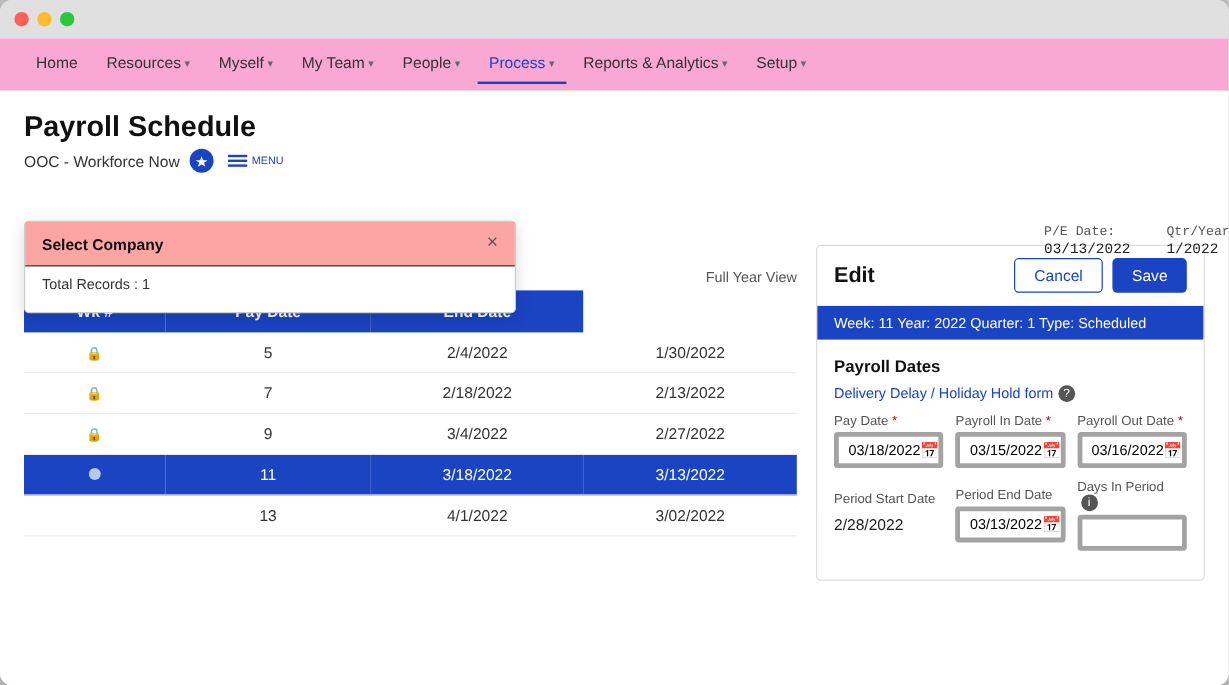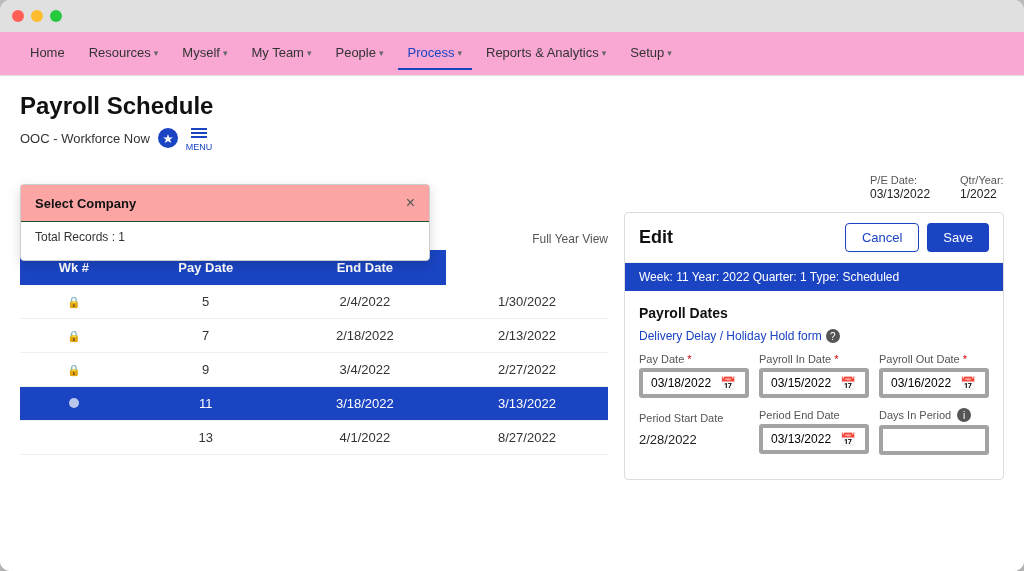--- a/index.html
+++ b/index.html
@@ -169,21 +169,21 @@
     .content-columns {
       display: flex;
       gap: 16px;
       margin-top: 60px;
     }
     .left-panel {
       flex: 1;
       min-width: 0;
     }
     .right-panel {
-      width: 380px;
+      width: 324px;
       flex-shrink: 0;
     }
     
     .full-year-view {
       text-align: right;
       font-size: 12px;
       color: #555;
       margin-bottom: 4px;
     }
     
@@ -357,21 +357,21 @@
       display: inline-flex; align-items: center; justify-content: center;
       margin-left: 3px;
     }
     .menu-text {
       font-size: 9px;
       color: #1a44c2;
       font-weight: 500;
     }
     .menu-icon-wrapper {
       display: flex;
-      flex-direction: column;
+      flex-direction: row;
       align-items: center;
       cursor: pointer;
     }
   </style>
 </head>
 <body>
 
 <div class="window">
 
   <div class="title-bar">
@@ -430,21 +430,21 @@
         <div class="menu-icon-wrapper">
           <div class="menu-icon">
             <span></span>
               <span></span>
               <span></span>
           </div>
           <span class="menu-text">MENU</span>
         </div>
       </div>
 
-      <div style="display:flex; align-items:flex-start; gap:30px; margin-bottom:8px; margin-left: 430px; position:absolute; top:98px; left:440px; right:20px;">
+      <div style="display:flex; align-items:flex-start; gap:30px; margin-bottom:8px; margin-left: 430px; position:absolute; top:112px; left:440px; right:20px;font-family:Liberation Mono, monospace;">
         <div class="info-block">
           <div class="info-label">P/E Date:</div>
           <div class="info-value">03/13/2022</div>
         </div>
         <div class="info-block">
           <div class="info-label">Qtr/Year:</div>
           <div class="info-value">1/2022</div>
         </div>
 
       </div>
@@ -494,21 +494,21 @@
               <tr class="selected-row">
                 <td><span class="circle-icon"></span></td>
                 <td>11</td>
                 <td>3/18/2022</td>
                 <td>3/13/2022</td>
               </tr>
               <tr class="">
                 <td></td>
                 <td>13</td>
                 <td>4/1/2022</td>
-                <td>8/27/2022</td>
+                <td>3/02/2022</td>
               </tr>
             </tbody>
           </table>
         </div>
 
         <div class="right-panel">
           <div class="edit-panel">
             <div class="edit-panel-header">
               <span class="edit-panel-title">Edit</span>
               <div class="edit-panel-buttons">

